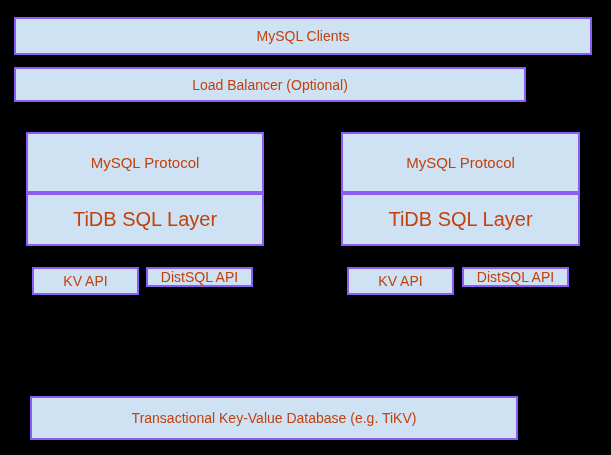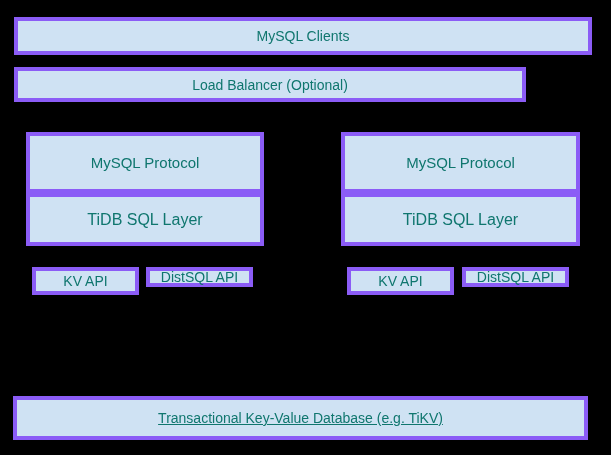--- a/index.html
+++ b/index.html
@@ -12,45 +12,45 @@
     width: 611px;
     height: 455px;
     background: #000000;
     font-family: "Liberation Sans", sans-serif;
     overflow: hidden;
   }
   .box {
     position: absolute;
     box-sizing: border-box;
     background: #cfe2f3;
-    border: 4px solid #8b5cf6;
-    color: #0f766e;
+    border: 2px solid #8b5cf6;
+    color: #c2410c;
     display: flex;
     align-items: center;
     justify-content: center;
     text-align: center;
     font-size: 14px;
     white-space: nowrap;
   }
   
   .clients       { left: 14px;  top: 17px;  width: 578px; height: 38px; }
   .load-balancer { left: 14px;  top: 67px;  width: 512px; height: 35px; }
 
   
   .server-col    { position: absolute; top: 132px; height: 163px; }
   .server-col.s0 { left: 26px;  width: 238px; }
   .server-col.s1 { left: 341px; width: 239px; }
 
   .server-col .protocol  { left: 0; top: 0;    width: 100%; height: 61px; font-size: 15px; }
-  .server-col .sql-layer { left: 0; top: 61px; width: 100%; height: 53px; font-size: 16px; }
+  .server-col .sql-layer { left: 0; top: 61px; width: 100%; height: 53px; font-size: 20px; }
   .server-col .kv-api    { left: 6px;   top: 135px; width: 107px; height: 28px; }
   .server-col .dist-api  { right: 11px;  top: 135px; width: 107px; height: 20px; }
 
   
-  .storage { left: 13px; top: 396px; width: 575px; height: 44px; text-decoration: underline; }
+  .storage { left: 30px; top: 396px; width: 488px; height: 44px; }
 </style>
 </head>
 <body>
 
 <div class="canvas">
 
   <div class="box clients">MySQL Clients</div>
 
   <div class="box load-balancer">Load Balancer (Optional)</div>
 

